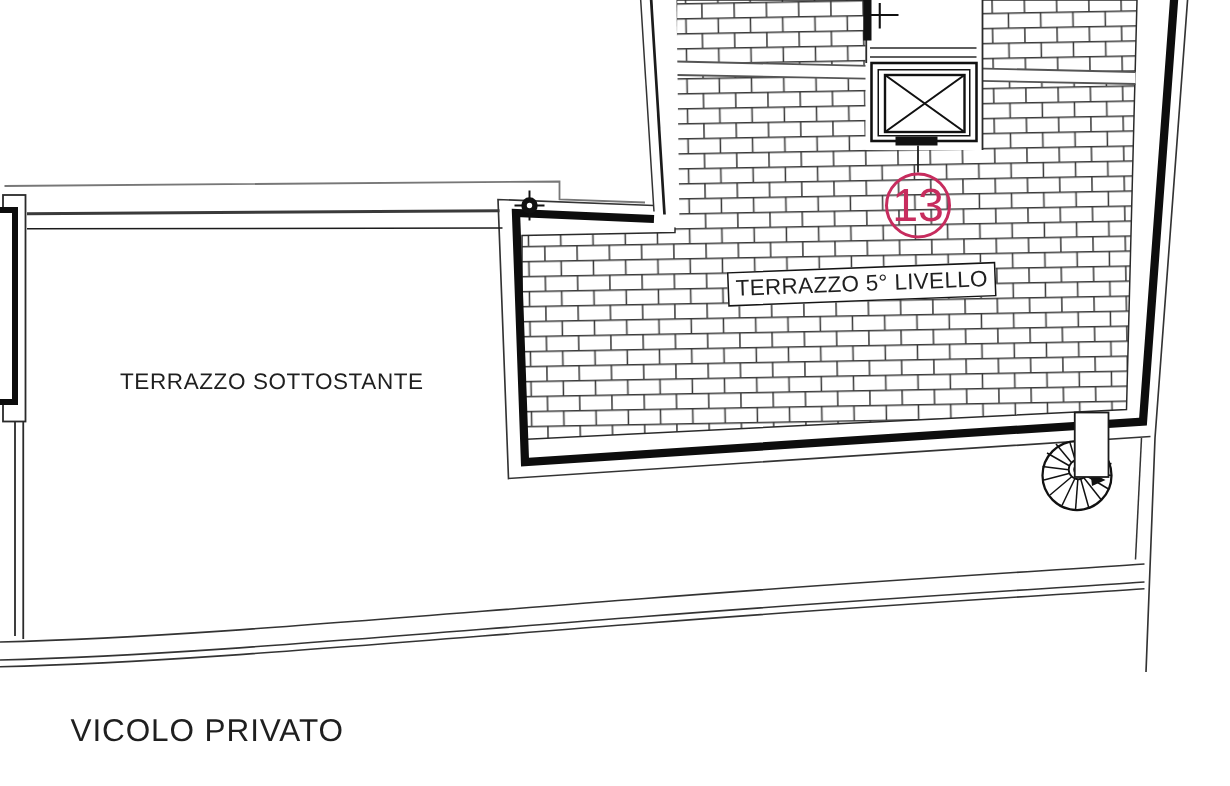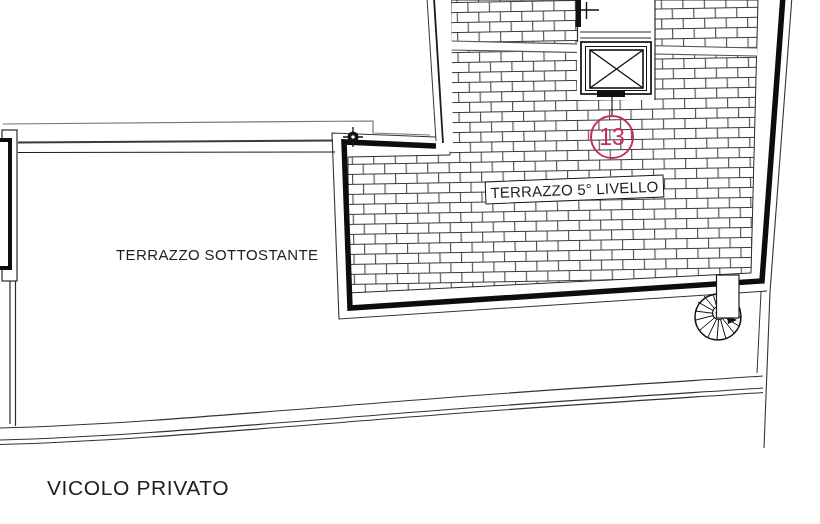--- a/index.html
+++ b/index.html
@@ -7,34 +7,34 @@
   html,body { margin:0; padding:0; background:#fff; }
   .stage {
     position:relative; width:820px; height:524px; overflow:hidden;
     background:#fff; font-family:"Liberation Sans", sans-serif;
   }
   .stage svg { position:absolute; left:0; top:0; }
   .plan-label {
     position:absolute; color:#1f1f1f; white-space:nowrap;
     font-family:"Liberation Sans", sans-serif;
   }
-  .label-lower-terrace { left:80px; top:246px; font-size:15px; letter-spacing:.4px;margin-left:36px; }
+  .label-lower-terrace { left:80px; top:246px; font-size:15px; letter-spacing:.4px; }
   .label-street { left:47px; top:476px; font-size:21px; letter-spacing:.6px; }
   .label-upper-terrace {
     left:485px; top:178px; width:179px; height:23px;
     background:#fff; border:1.3px solid #141414;
     display:flex; align-items:center; justify-content:center;
     font-size:15px; letter-spacing:.2px;
     transform:rotate(-2.2deg); transform-origin:50% 50%;
   }
   .unit-badge {
     position:absolute; left:590px; top:115px; width:44px; height:44px;
     border:2.5px solid var(--annotation-color); border-radius:50%;
     color:var(--annotation-color); display:flex; align-items:center; justify-content:center;
-    font-size:23px; background:transparent;
+    font-size:31px; background:transparent;
   }
 </style>
 </head>
 <body>
 
 <div class="stage">
 
   <svg width="820" height="524" viewBox="0 0 820 524">
     <defs>
       <pattern id="brick" width="21.5" height="20" patternUnits="userSpaceOnUse" patternTransform="rotate(-1)">

